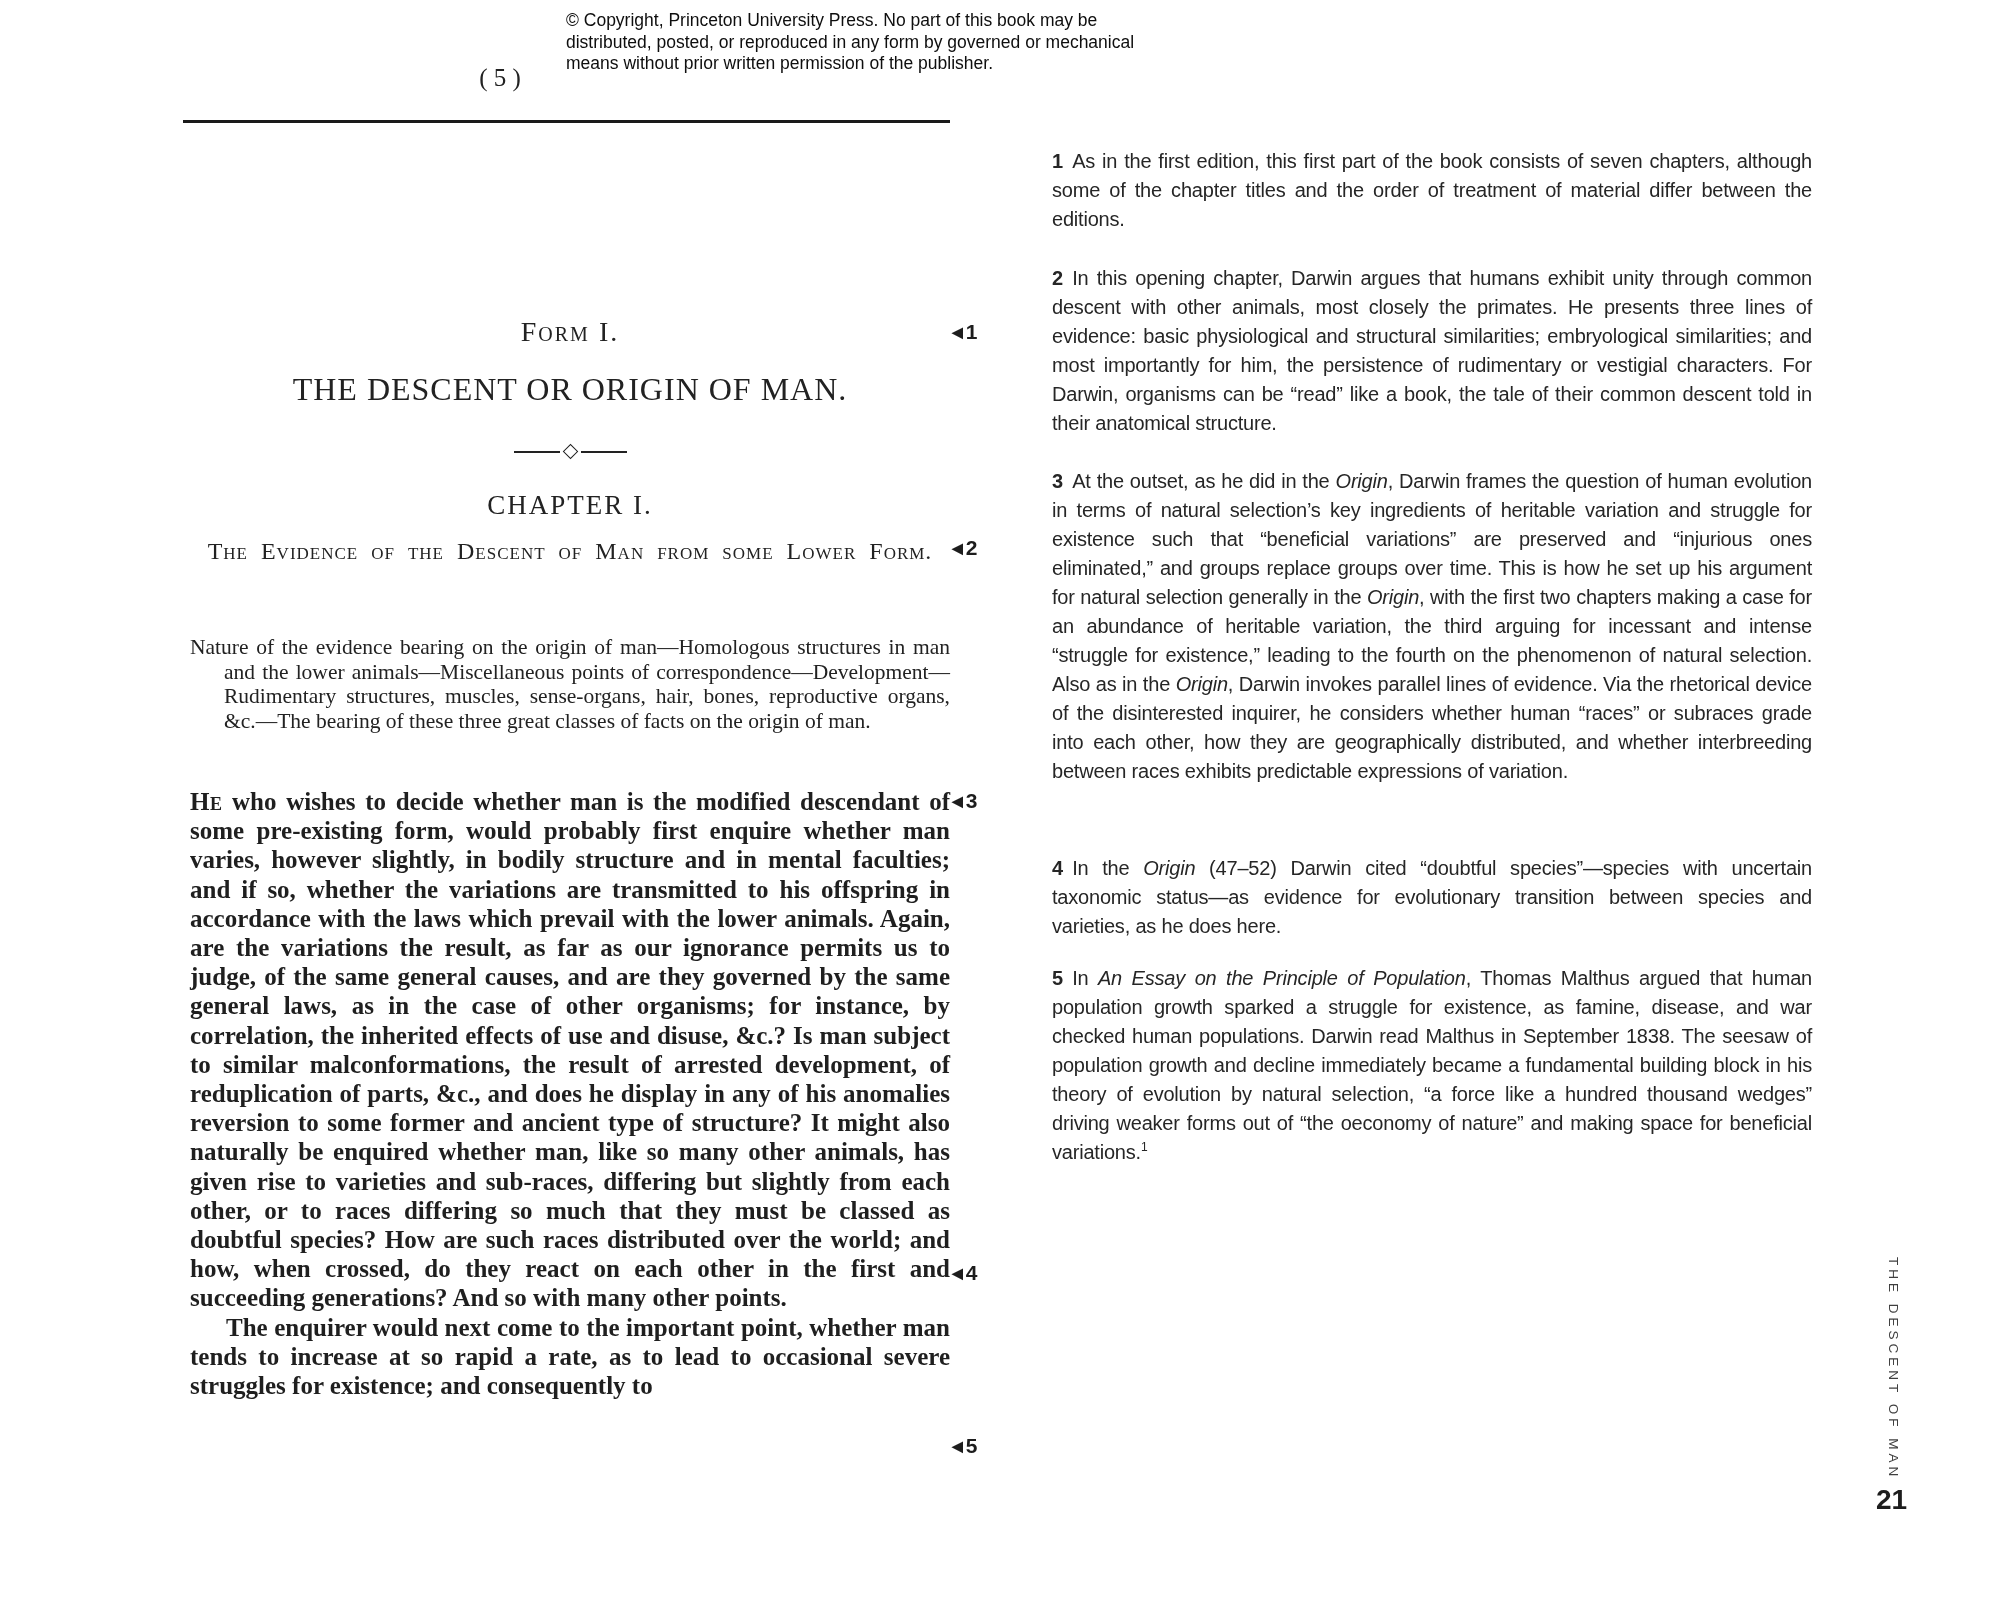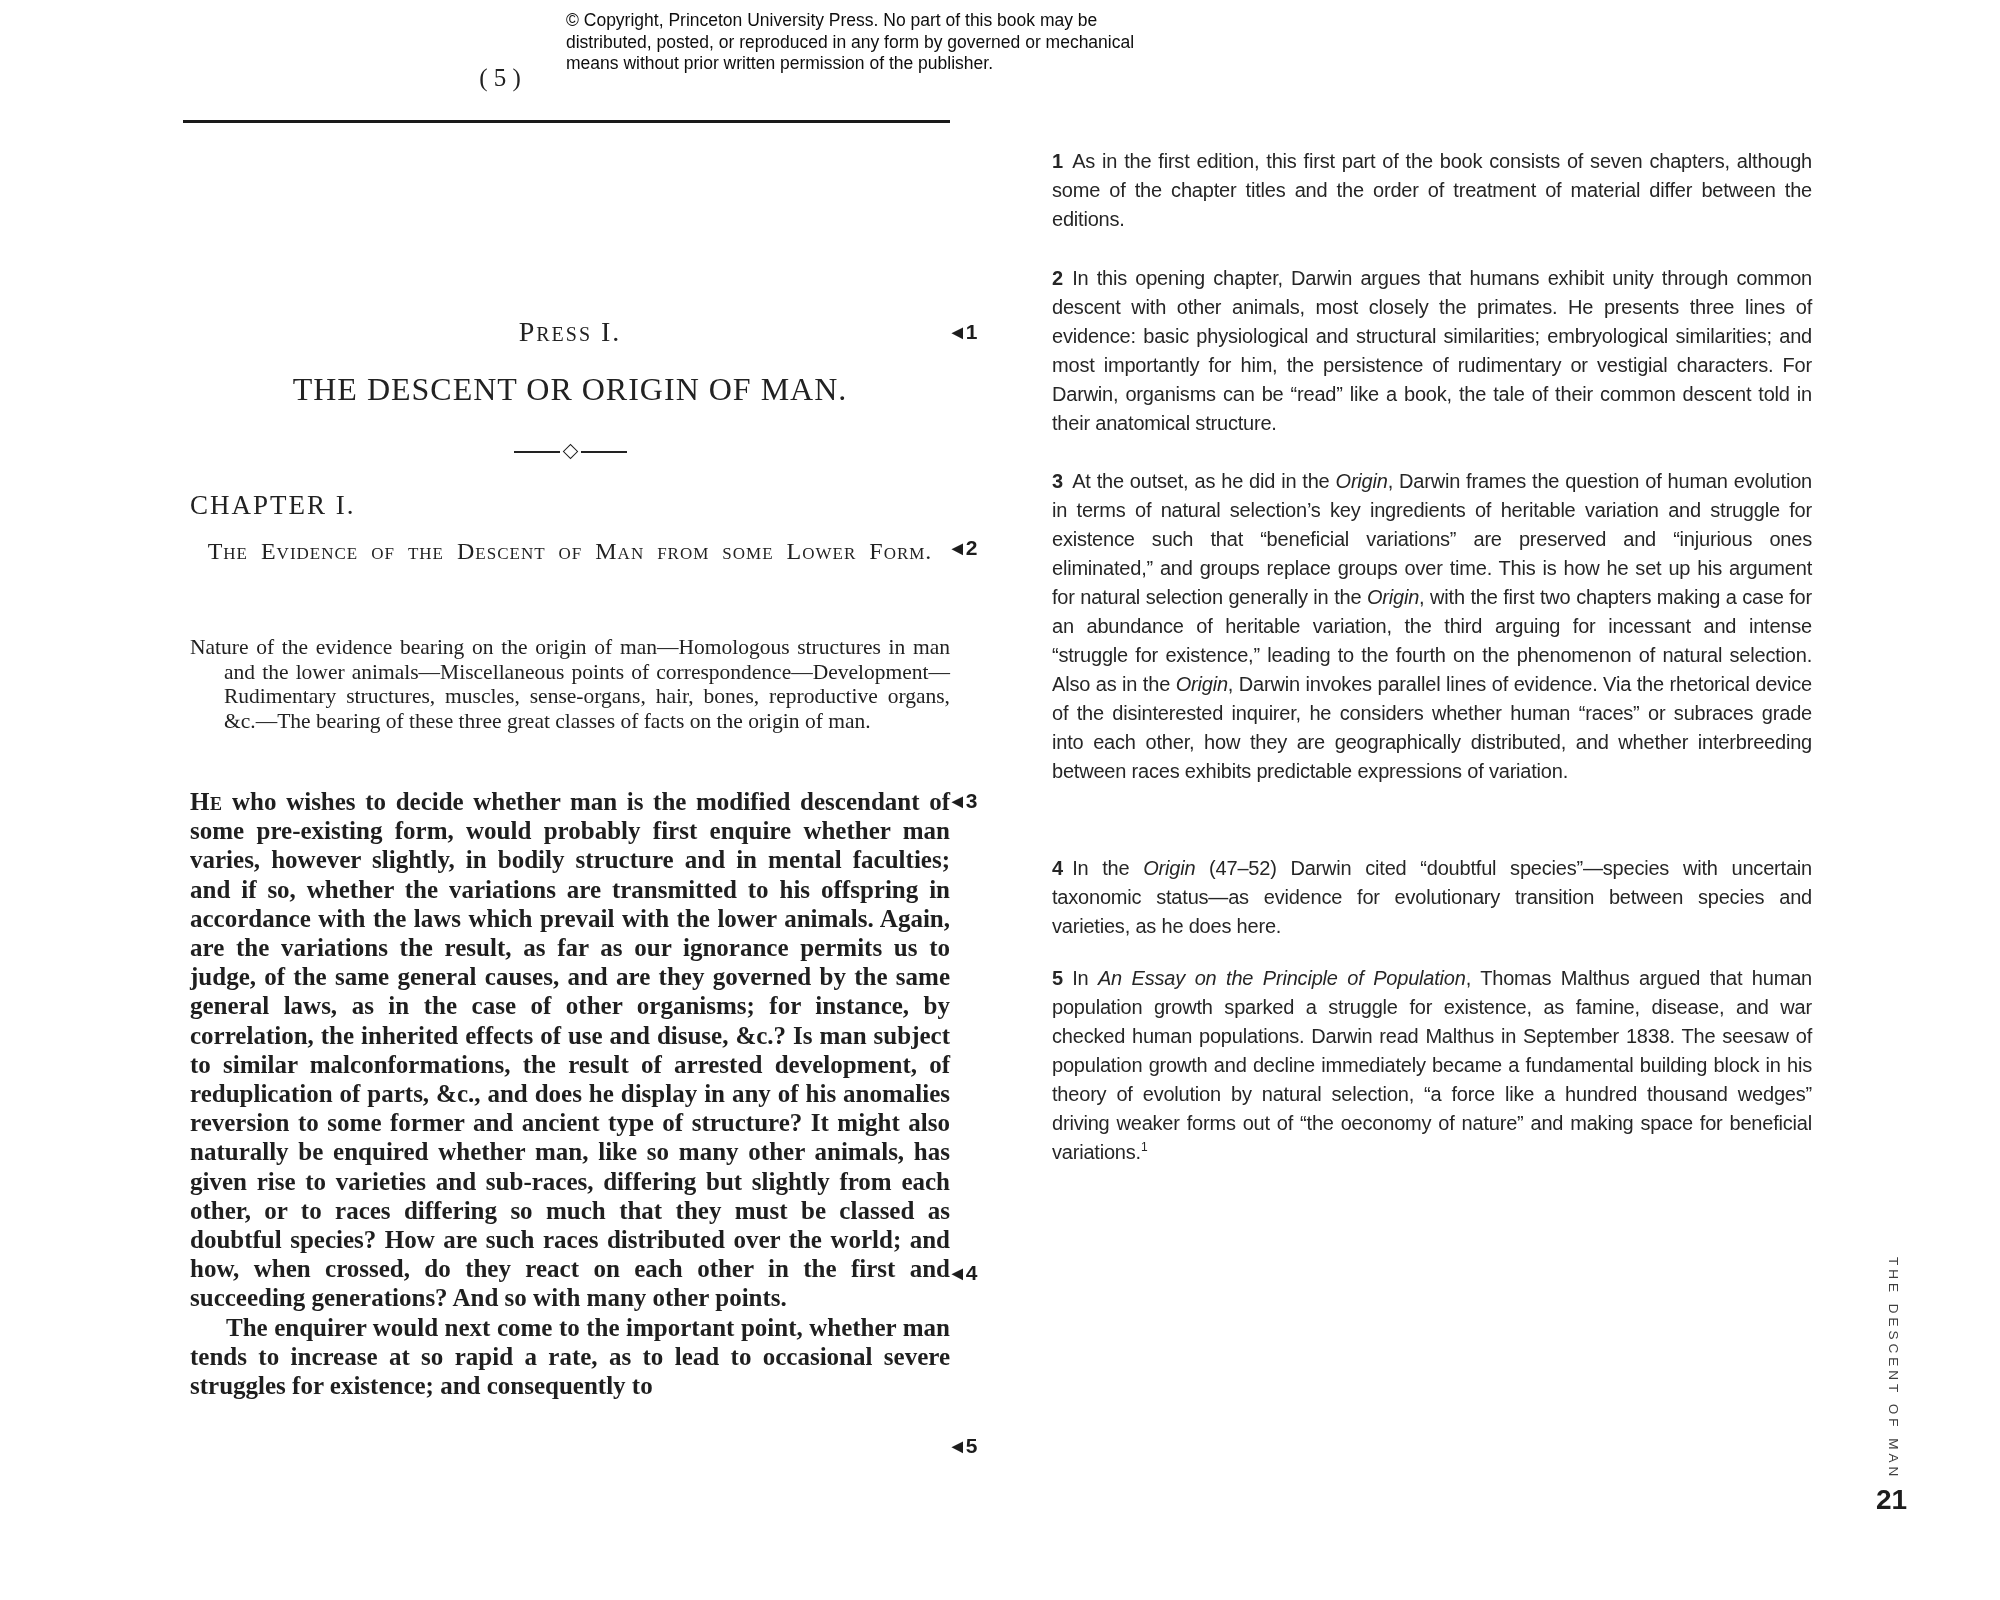--- a/index.html
+++ b/index.html
@@ -41,21 +41,21 @@
   .ornament {
     position: absolute; top: 446px; width: 100%;
     display: flex; align-items: center; justify-content: center;
   }
   .orn-line { width: 46px; height: 2px; background: #222; }
   .orn-diamond {
     width: 9px; height: 9px; border: 1.5px solid #222; background: #fff;
     transform: rotate(45deg); margin: 0 5px;
   }
   .chapter-title {
-    position: absolute; top: 490px; width: 100%; text-align: left;
+    position: absolute; top: 490px; width: 100%; text-align: center;
     font-size: 27px; letter-spacing: 2px; color: #222;
   }
   .subtitle {
     position: absolute; top: 536px; width: 100%; text-align: center;
     font-size: 24px; line-height: 31px; font-variant: small-caps;
     letter-spacing: 1px; word-spacing: 6px; color: #222;
   }
   .summary {
     position: absolute; top: 635px; width: 100%; box-sizing: border-box;
     font-size: 21.5px; line-height: 24.6px; text-align: justify;
@@ -117,21 +117,21 @@
 
   <div class="copyright">
     <div>© Copyright, Princeton University Press. No part of this book may be</div>
     <div>distributed, posted, or reproduced in any form by governed or mechanical</div>
     <div>means without prior written permission of the publisher.</div>
   </div>
   <div class="orig-pagenum">( 5 )</div>
   <div class="top-rule"></div>
 
   <div class="left-col">
-    <div class="part-title">Press I.</div>
+    <div class="part-title">Form I.</div>
     <div class="main-title">THE DESCENT OR ORIGIN OF MAN.</div>
     <div class="ornament">
       <span class="orn-line"></span>
       <span class="orn-diamond"></span>
       <span class="orn-line"></span>
     </div>
     <div class="chapter-title">CHAPTER I.</div>
     <div class="subtitle">The Evidence of the Descent of Man from some Lower Form.</div>
     <div class="summary">Nature of the evidence bearing on the origin of man—Homologous structures in man and the lower animals—Miscellaneous points of correspondence—Development—Rudimentary structures, muscles, sense-organs, hair, bones, reproductive organs, &amp;c.—The bearing of these three great classes of facts on the origin of man.</div>
     <div class="body-text">

